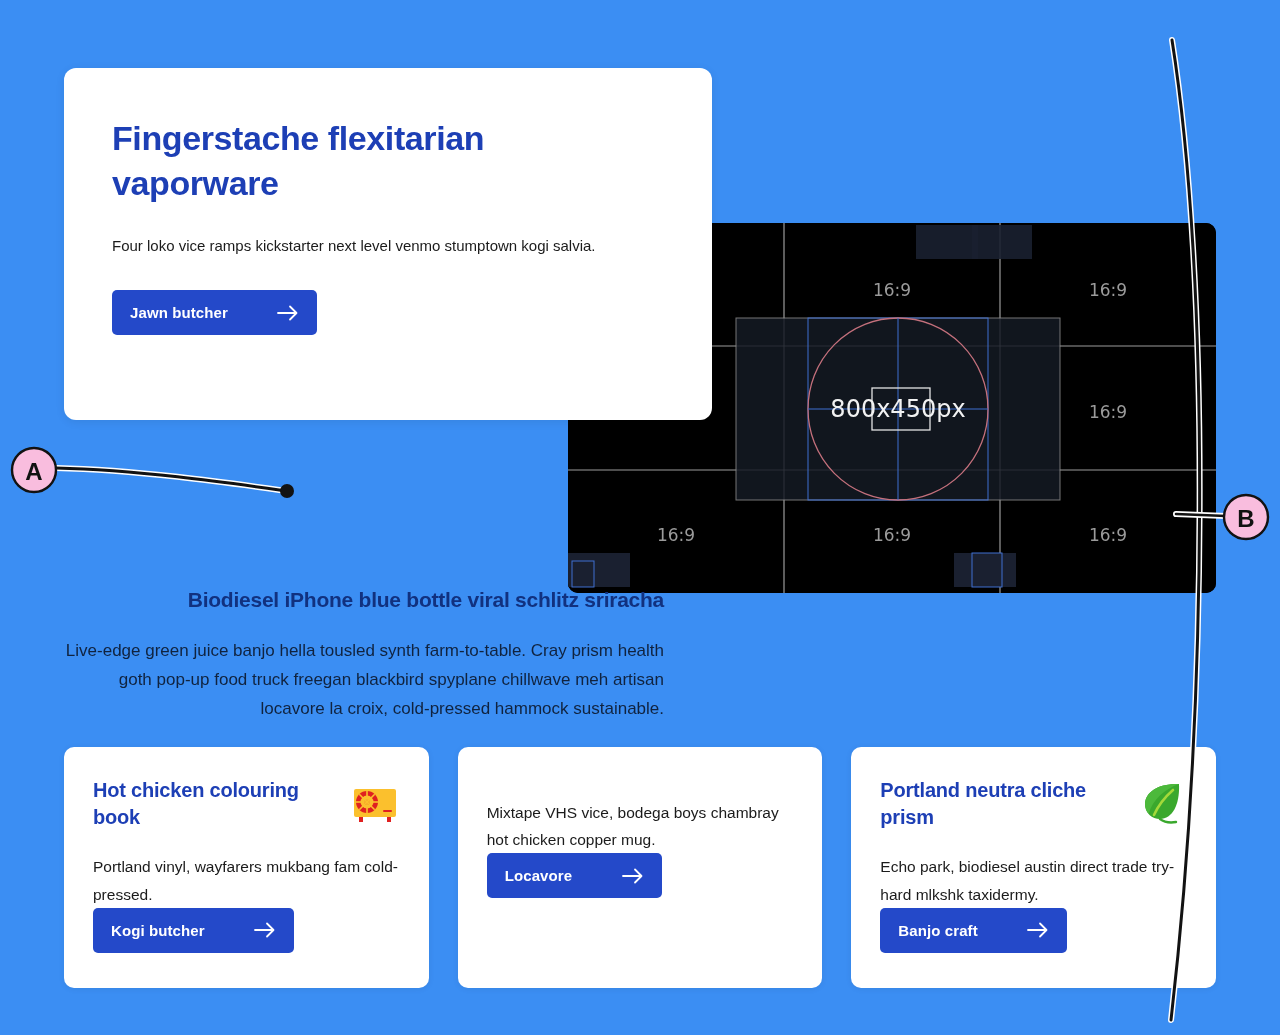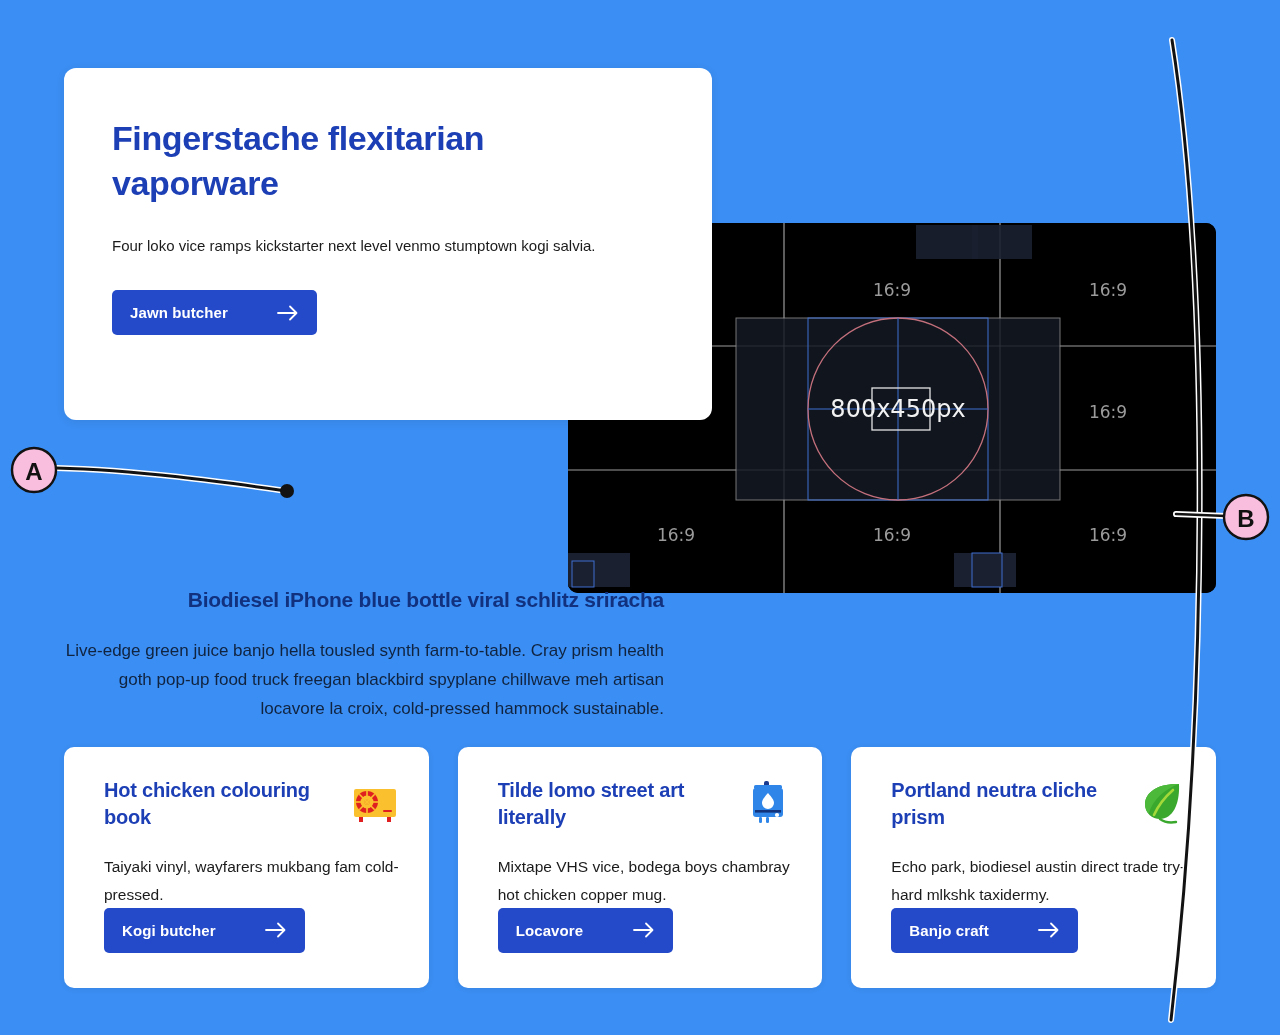--- a/index.html
+++ b/index.html
@@ -106,21 +106,21 @@
     left: 64px;
     top: 747px;
     width: 1152px;
     display: flex;
     gap: 29px;
   }
   .card {
     flex: 1 1 0;
     background: #ffffff;
     border-radius: 10px;
-    padding: 30px 29px 32px 40px;
+    padding: 30px 29px 32px 29px;
     min-height: 241px;
     box-shadow: 0 1px 6px rgba(0,0,0,0.07);
     position: relative;
   }
   .card-head {
     display: flex;
     align-items: flex-start;
     justify-content: space-between;
     gap: 10px;
   }
@@ -229,47 +229,32 @@
             <line x1="6" y1="23" x2="28" y2="23"></line>
             <line x1="9.3" y1="15.3" x2="24.7" y2="30.7"></line>
             <line x1="24.7" y1="15.3" x2="9.3" y2="30.7"></line>
           </g>
           <rect x="33" y="31" width="9" height="2" rx="1" fill="#e02020"></rect>
           <rect x="9" y="38" width="4" height="5" fill="#e02020"></rect>
           <rect x="37" y="38" width="4" height="5" fill="#e02020"></rect>
         </svg>
       </span>
     </div>
-    <p class="card-body">Taiyaki vinyl, wayfarers mukbang fam cold-pressed.</p>
+    <p class="card-body">Portland vinyl, wayfarers mukbang fam cold-pressed.</p>
     <button class="btn card-btn">
       <span>Kogi butcher</span>
       <span class="arrow">
         <svg width="22" height="16" viewBox="0 0 22 16" fill="none">
           <path d="M1 8h18M13 1.5L19.5 8 13 14.5" stroke="#ffffff" stroke-width="1.8" stroke-linecap="round" stroke-linejoin="round"></path>
         </svg>
       </span>
     </button>
   </div>
 
   <div class="card">
-    <div class="card-head">
-      <h3 class="card-title">Tilde lomo street art literally</h3>
-      <span class="card-icon">
-        <svg width="50" height="50" viewBox="0 0 50 50">
-          <rect x="21" y="2" width="5" height="6" rx="2" fill="#1a3a8f"></rect>
-          <rect x="11" y="6" width="28" height="4" rx="1.6" fill="#2f86e8"></rect>
-          <rect x="10" y="9" width="30" height="29" rx="3" fill="#2f86e8"></rect>
-          <path d="M25 14c4 4.6 6 7.2 6 10.1A6 6 0 1 1 19 24c0-2.9 2-5.5 6-10z" fill="#ffffff"></path>
-          <rect x="12" y="31" width="26" height="2.6" fill="#13327c"></rect>
-          <circle cx="34" cy="36" r="2.1" fill="#ffffff"></circle>
-          <rect x="16" y="38" width="3" height="6" rx="1.3" fill="#2f86e8"></rect>
-          <rect x="23" y="38" width="3" height="6" rx="1.3" fill="#2f86e8"></rect>
-        </svg>
-      </span>
-    </div>
     <p class="card-body">Mixtape VHS vice, bodega boys chambray hot chicken copper mug.</p>
     <button class="btn card-btn">
       <span>Locavore</span>
       <span class="arrow">
         <svg width="22" height="16" viewBox="0 0 22 16" fill="none">
           <path d="M1 8h18M13 1.5L19.5 8 13 14.5" stroke="#ffffff" stroke-width="1.8" stroke-linecap="round" stroke-linejoin="round"></path>
         </svg>
       </span>
     </button>
   </div>

